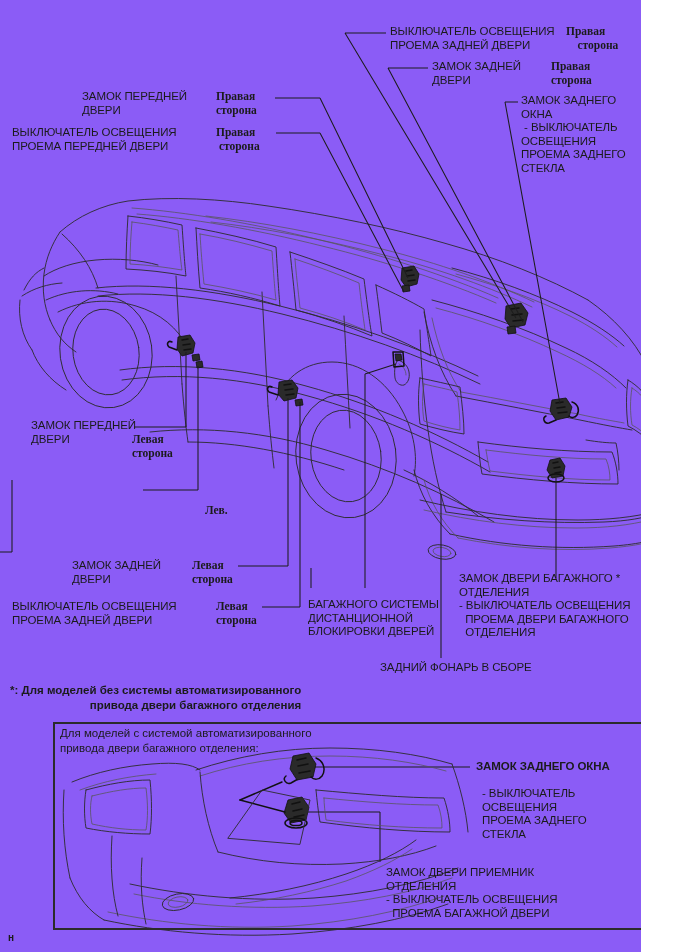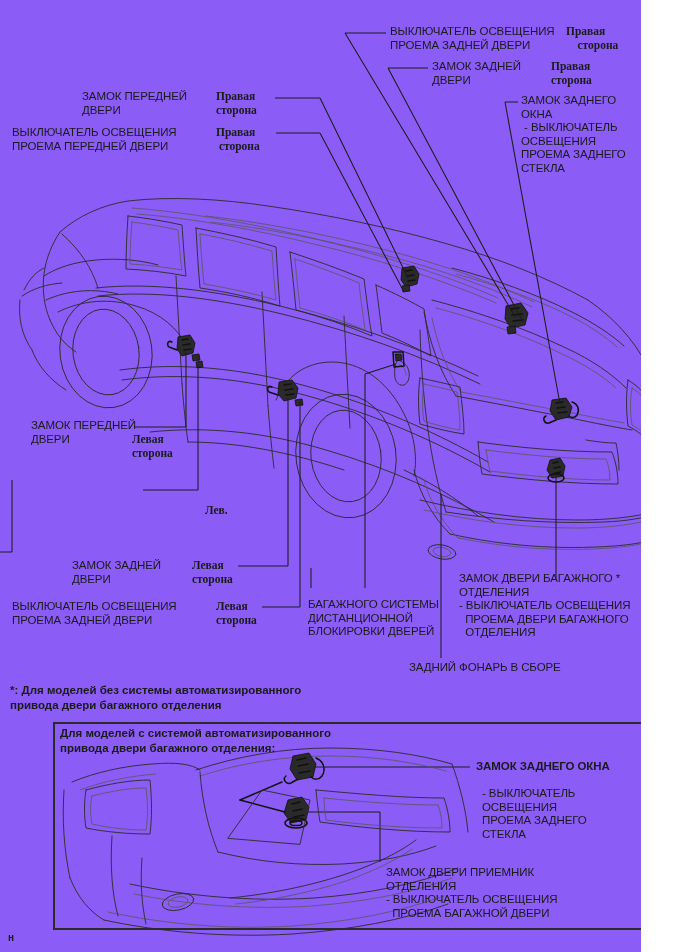--- a/index.html
+++ b/index.html
@@ -36,36 +36,37 @@
     font-weight: 700;
     font-family: Liberation Serif, serif;
   }
   .note {
     position: absolute;
     font-size: 11.5px;
     line-height: 14.5px;
     color: #1b1b1b;
     font-weight: 700;
     white-space: pre;
+    text-align: right;
   }
   #inset-box {
     position: absolute;
     left: 53px;
     top: 722px;
     width: 590px;
     height: 208px;
     border: 2.2px solid #2b2b2b;
     box-sizing: border-box;
     background: transparent;
   }
   .inset-title {
     position: absolute;
     font-size: 11.5px;
     line-height: 15px;
-    font-weight: 700;
+    font-weight: 400;
     color: #1b1b1b;
     white-space: pre;
   }
   #svg-art, #svg-leads {
     position: absolute;
     left: 0;
     top: 0;
     width: 691px;
     height: 952px;
     pointer-events: none;
@@ -375,21 +376,21 @@
   <div class="lbl" style="left:308px; top:598px;">БАГАЖНОГО СИСТЕМЫ
 ДИСТАНЦИОННОЙ
 БЛОКИРОВКИ ДВЕРЕЙ</div>
 
   <div class="lbl" style="left:459px; top:572px;">ЗАМОК ДВЕРИ БАГАЖНОГО *
 ОТДЕЛЕНИЯ
 - ВЫКЛЮЧАТЕЛЬ ОСВЕЩЕНИЯ
   ПРОЕМА ДВЕРИ БАГАЖНОГО
   ОТДЕЛЕНИЯ</div>
 
-  <div class="lbl" style="left:380px; top:661px;margin-left:29px;">ЗАДНИЙ ФОНАРЬ В СБОРЕ</div>
+  <div class="lbl" style="left:380px; top:661px;">ЗАДНИЙ ФОНАРЬ В СБОРЕ</div>
 
 
   <div class="note" style="left:10px; top:683px;">*: Для моделей без системы автоматизированного
 привода двери багажного отделения</div>
 
   <div class="inset-title" style="left:60px; top:726px;">Для моделей с системой автоматизированного
 привода двери багажного отделения:</div>
 
   <div class="lbl" style="left:476px; top:760px;font-weight:bold;">ЗАМОК ЗАДНЕГО ОКНА</div>
 

